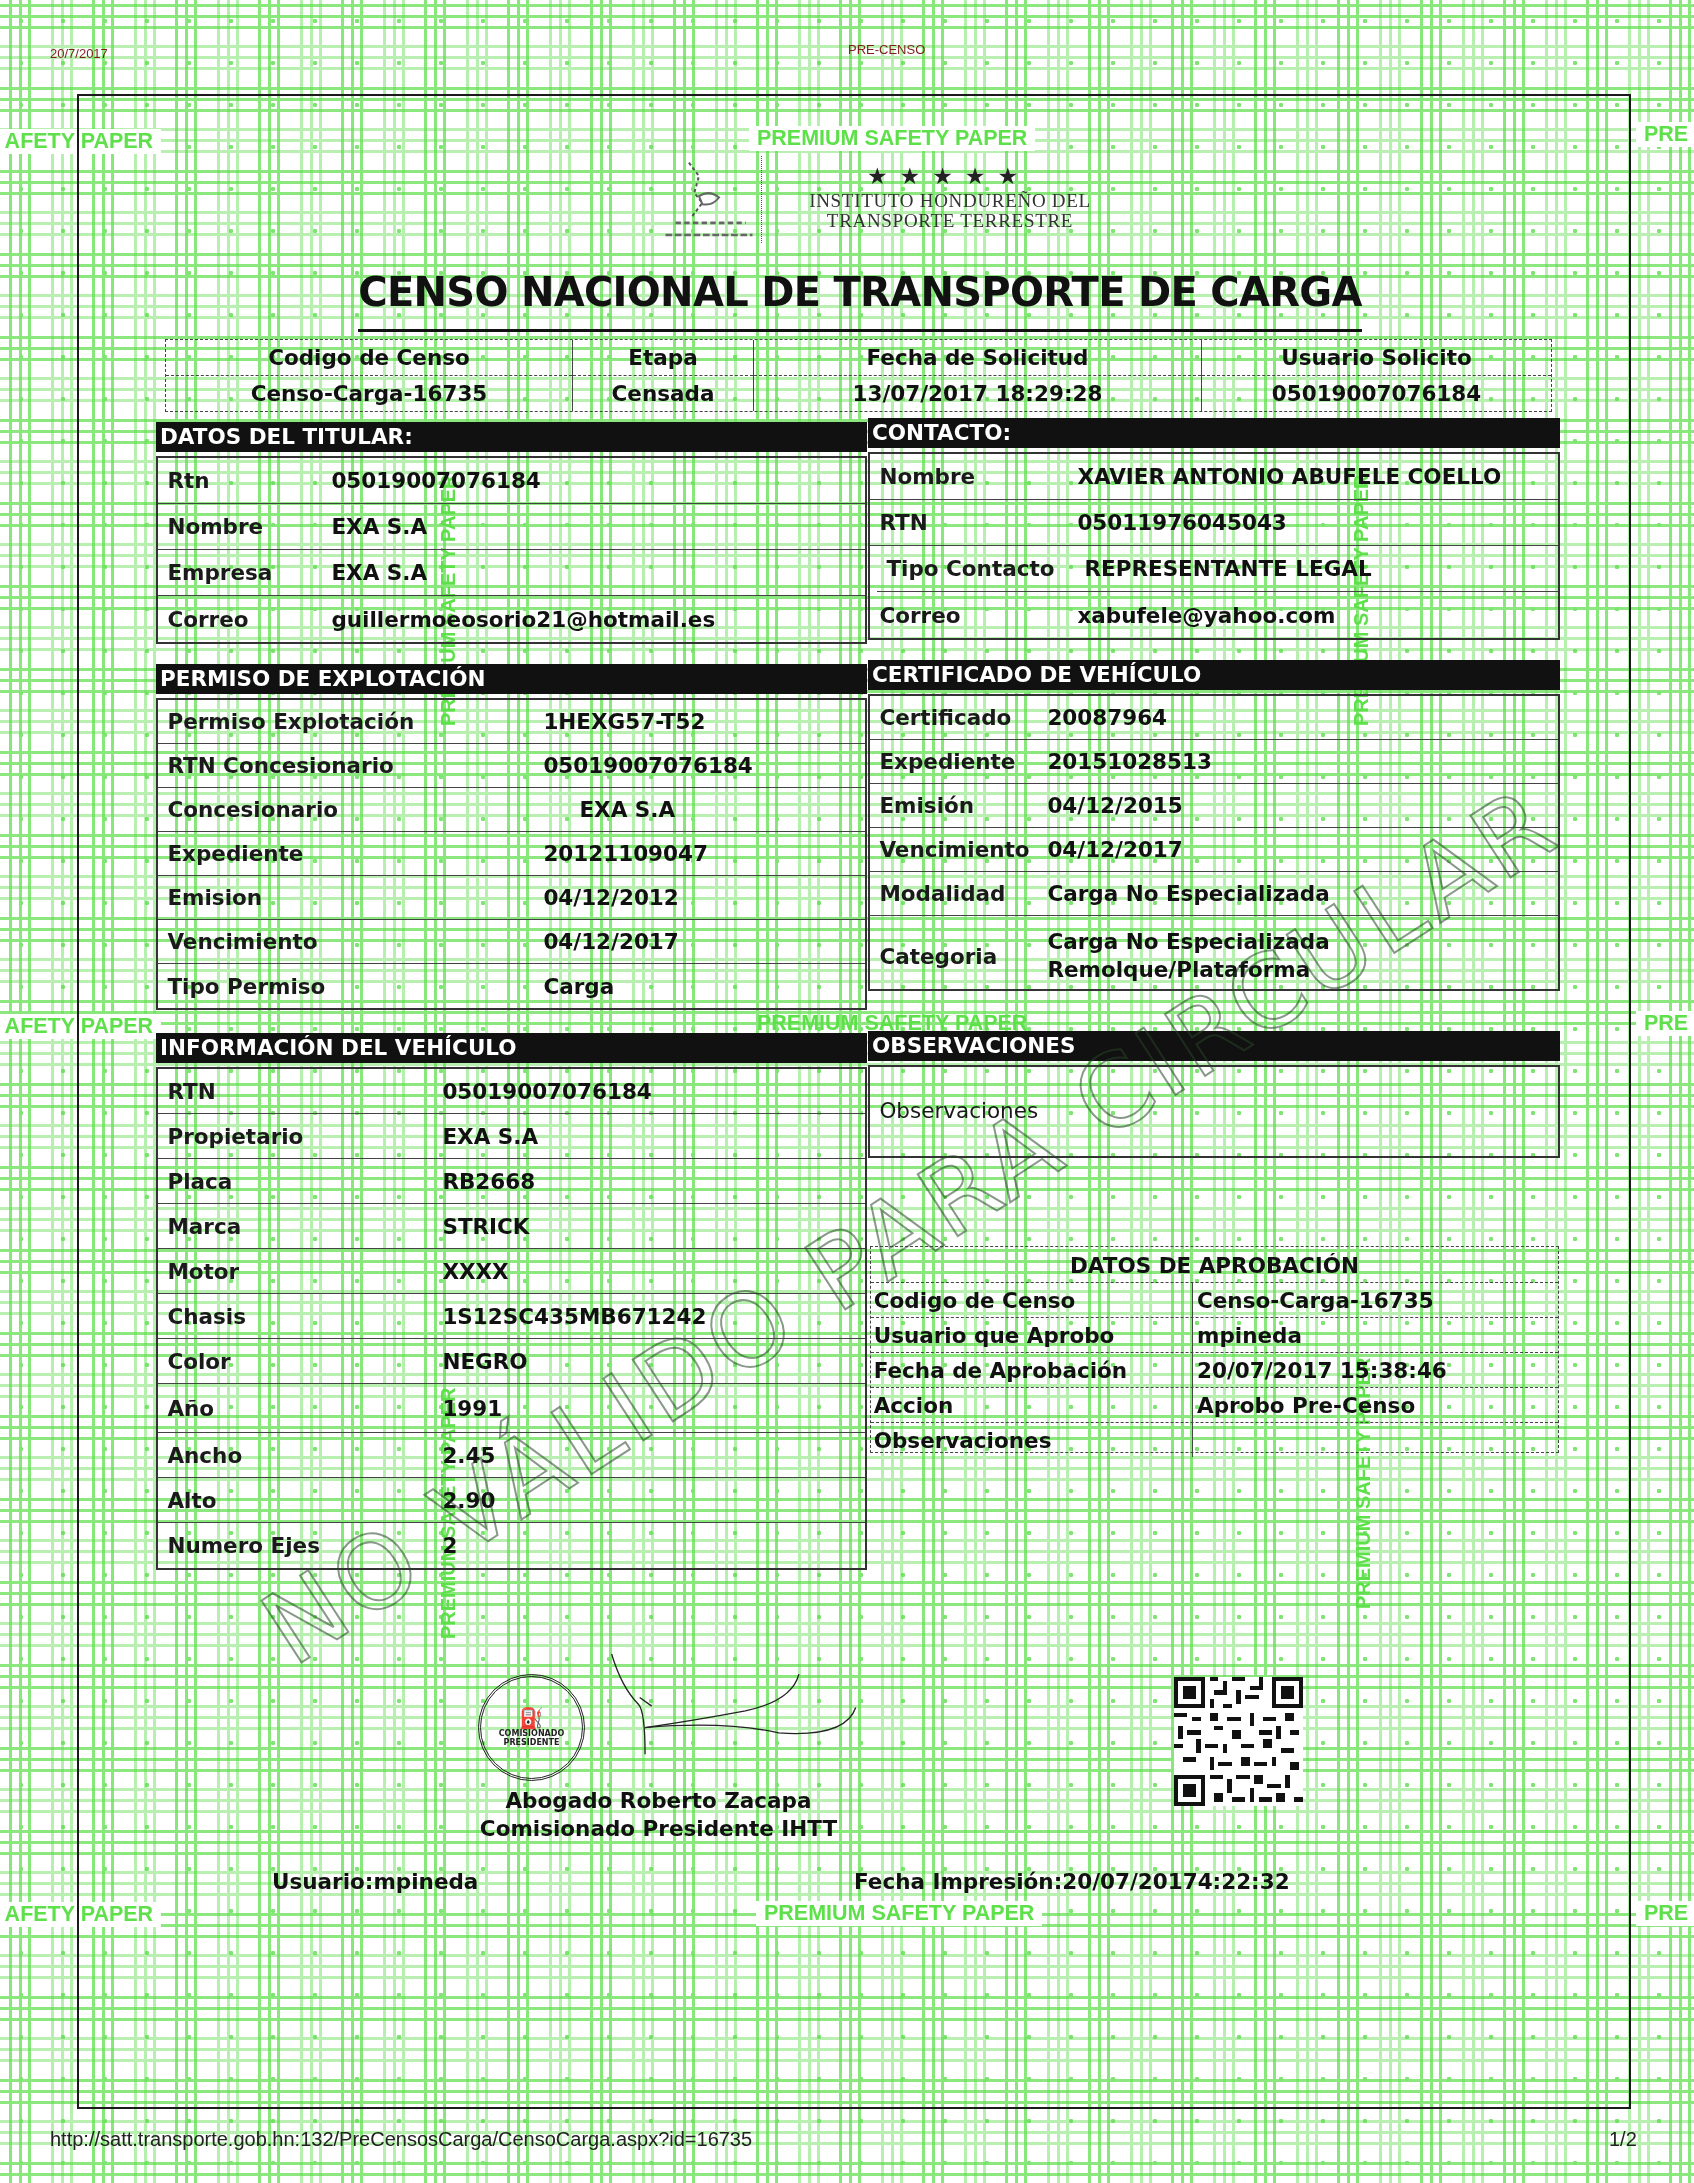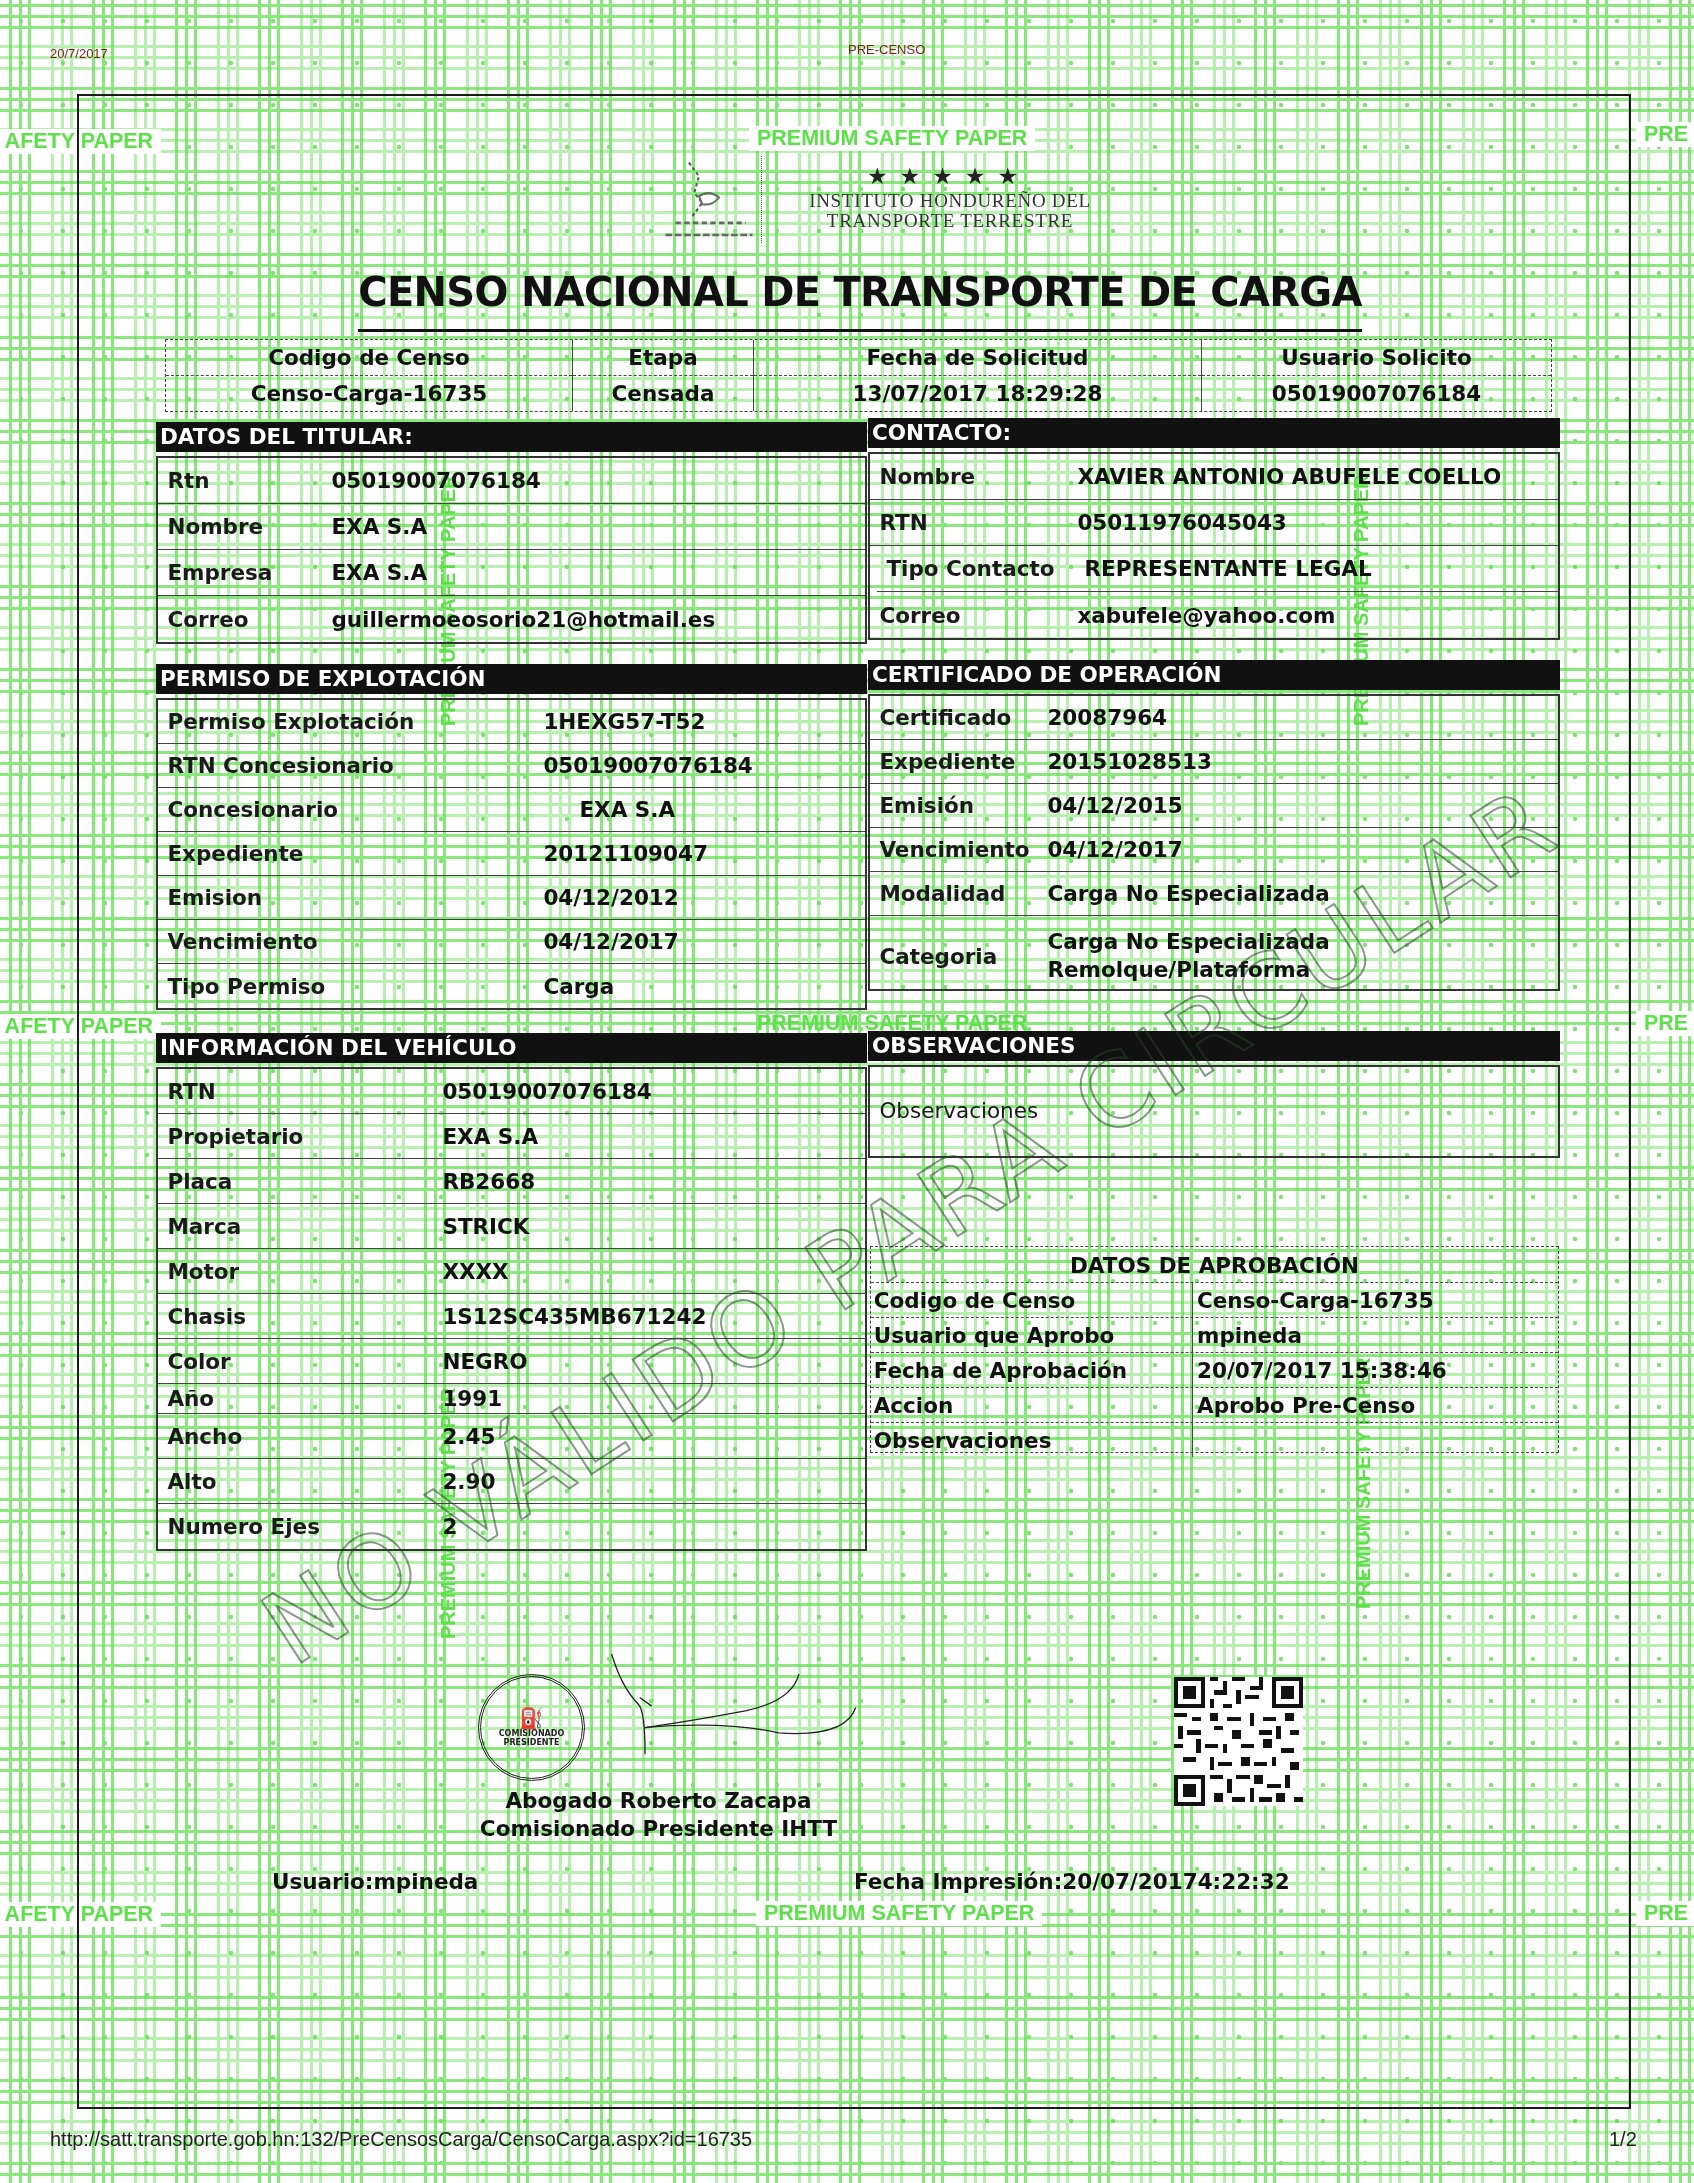--- a/index.html
+++ b/index.html
@@ -232,21 +232,21 @@
         <span class="v">04/12/2017</span>
       </div>
     <div class="row" style="height:44px;">
         <span class="k" style="width:376px;">Tipo Permiso</span>
         <span class="v">Carga</span>
       </div>
   </div>
 </div>
 
 <div class="section" style="left:868px; top:660px; width:692px;">
-  <div class="bar">CERTIFICADO DE OPERACIÓN</div>
+  <div class="bar">CERTIFICADO DE VEHÍCULO</div>
   <div class="box">
     <div class="row" style="height:44px;">
         <span class="k" style="width:168px;">Certificado</span>
         <span class="v">20087964</span>
       </div>
     <div class="row" style="height:44px;">
         <span class="k" style="width:168px;">Expediente</span>
         <span class="v">20151028513</span>
       </div>
     <div class="row" style="height:44px;">
@@ -295,21 +295,21 @@
         <span class="v">XXXX</span>
       </div>
     <div class="row" style="height:45px;">
         <span class="k" style="width:275px;">Chasis</span>
         <span class="v">1S12SC435MB671242</span>
       </div>
     <div class="row" style="height:45px;">
         <span class="k" style="width:275px;">Color</span>
         <span class="v">NEGRO</span>
       </div>
-    <div class="row" style="height:30px;">
+    <div class="row" style="height:49px;">
         <span class="k" style="width:275px;">Año</span>
         <span class="v">1991</span>
       </div>
     <div class="row" style="height:45px;">
         <span class="k" style="width:275px;">Ancho</span>
         <span class="v">2.45</span>
       </div>
     <div class="row" style="height:45px;">
         <span class="k" style="width:275px;">Alto</span>
         <span class="v">2.90</span>

